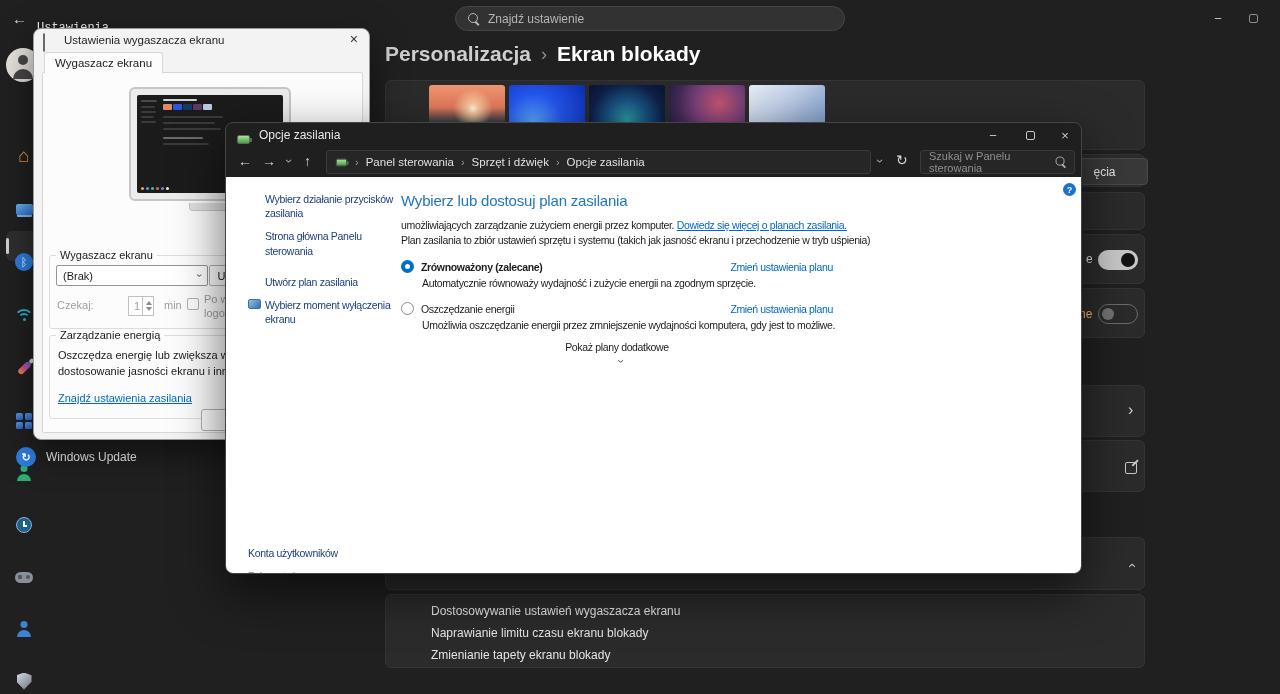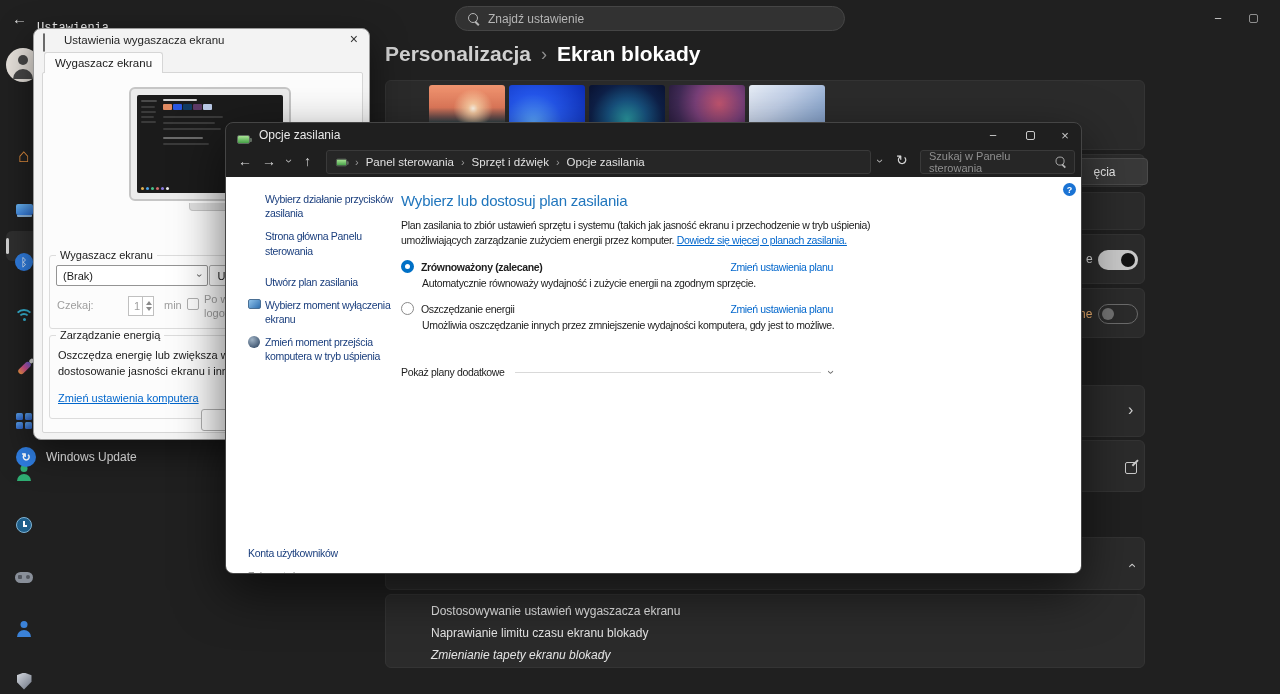--- a/index.html
+++ b/index.html
@@ -235,21 +235,21 @@
   <div class="card" style="left:385px; top:440px; width:760px; height:52px;">
     <span class="abs ext" style="left:739px; top:18px;"></span>
   </div>
 
   <div class="card" style="left:385px; top:537px; width:760px; height:53px;">
     <span class="abs chev up" style="left:742px; top:19px; font-size:15px;">›</span>
   </div>
   <div class="card" style="left:385px; top:594px; width:760px; height:74px;">
     <span class="abs rel-link" style="left:45px; top:9px;">Dostosowywanie ustawień wygaszacza ekranu</span>
     <span class="abs rel-link" style="left:45px; top:31px;">Naprawianie limitu czasu ekranu blokady</span>
-    <span class="abs rel-link" style="left:45px; top:53px;font-style:italic;">Zmienianie tapety ekranu blokady</span>
+    <span class="abs rel-link" style="left:45px; top:53px;">Zmienianie tapety ekranu blokady</span>
   </div>
 </div>
 
 <div class="abs ss-dialog">
   
   <span class="abs ic-display" style="left:9px; top:5px;"></span>
   <span class="abs ss-title" style="left:30px; top:5px;">Ustawienia wygaszacza ekranu</span>
   <span class="abs ss-close" style="right:11px; top:2px;">×</span>
 
   
@@ -311,21 +311,21 @@
         <div>logowania</div>
       </div>
     </div>
 
     <div class="fieldset" style="left:6px; top:262px; width:308px; height:84px;">
       <span class="legend">Zarządzanie energią</span>
       <div class="abs" style="left:8px; top:12px; font-size:11px; line-height:1.45; white-space:nowrap; color:#1a1a1a;">
         <div>Oszczędza energię lub zwiększa wydajność przez</div>
         <div>dostosowanie jasności ekranu i innych ustawień</div>
       </div>
-      <span class="abs link-blue" style="left:8px; top:56px; font-size:11px;">Zmień ustawienia komputera</span>
+      <span class="abs link-blue" style="left:8px; top:56px; font-size:11px;">Znajdź ustawienia zasilania</span>
     </div>
 
     <div class="abs btn-light" style="left:158px; top:336px; width:70px; height:22px; border-radius:3px;">
       <span>OK</span>
     </div>
   </div>
 </div>
 
 <div class="abs pw">
   
@@ -365,49 +365,48 @@
 
   
   <div class="pw-content">
     <span class="help-badge">?</span>
 
     <div class="cp-nav">
       <div class="item"><span>Wybierz działanie przycisków zasilania</span></div>
       <div class="item first"><span>Strona główna Panelu sterowania</span></div>
       <div class="item"><span>Utwórz plan zasilania</span></div>
       <div class="item"><span class="cp-ic-display"></span><span>Wybierz moment wyłączenia ekranu</span></div>
-      <div class="item"><span class="cp-ic-sleep"></span><span>Zmień moment przejścia komputera w tryb uśpienia</span></div>
     </div>
 
     <span class="abs see-also" style="left:22px; top:352px; color:#8a8a8a;margin-top:41px;">Zobacz też</span>
     <span class="abs see-also" style="left:22px; top:370px; color:#1a3e7d;">Konta użytkowników</span>
 
     <div class="cp-main">
       <div class="cp-h1">Wybierz lub dostosuj plan zasilania</div>
-      <div class="cp-line">Plan zasilania to zbiór ustawień sprzętu i systemu (takich jak jasność ekranu i przechodzenie w tryb uśpienia)</div>
       <div class="cp-line">
         <span>umożliwiających zarządzanie zużyciem energii przez komputer.</span>
         <span class="cp-link">Dowiedz się więcej o planach zasilania.</span>
       </div>
+      <div class="cp-line">Plan zasilania to zbiór ustawień sprzętu i systemu (takich jak jasność ekranu i przechodzenie w tryb uśpienia)</div>
 
 
       <div class="plan-row">
         <span class="radio sel"></span>
         <span class="plan-name">Zrównoważony (zalecane)</span>
         <span class="plan-link">Zmień ustawienia planu</span>
       </div>
       <div class="plan-desc">Automatycznie równoważy wydajność i zużycie energii na zgodnym sprzęcie.</div>
 
       <div class="plan-row">
         <span class="radio unsel"></span>
         <span>Oszczędzanie energii</span>
         <span class="plan-link">Zmień ustawienia planu</span>
       </div>
-      <div class="plan-desc">Umożliwia oszczędzanie innych przez zmniejszenie wydajności komputera, gdy jest to możliwe.</div>
-
-      <div class="sect" style="margin-top:34px; width:432px;">
+      <div class="plan-desc">Umożliwia oszczędzanie energii przez zmniejszenie wydajności komputera, gdy jest to możliwe.</div>
+
+      <div class="sect" style="margin-top:10px; width:432px;flex-direction:column;">
         <span>Pokaż plany dodatkowe</span>
         <span class="hr"></span>
         <span class="chev down" style="color:#6a6a6a; margin-left:8px; font-size:12px;">›</span>
       </div>
     </div>
   </div>
 </div>
 
 </body></html>

